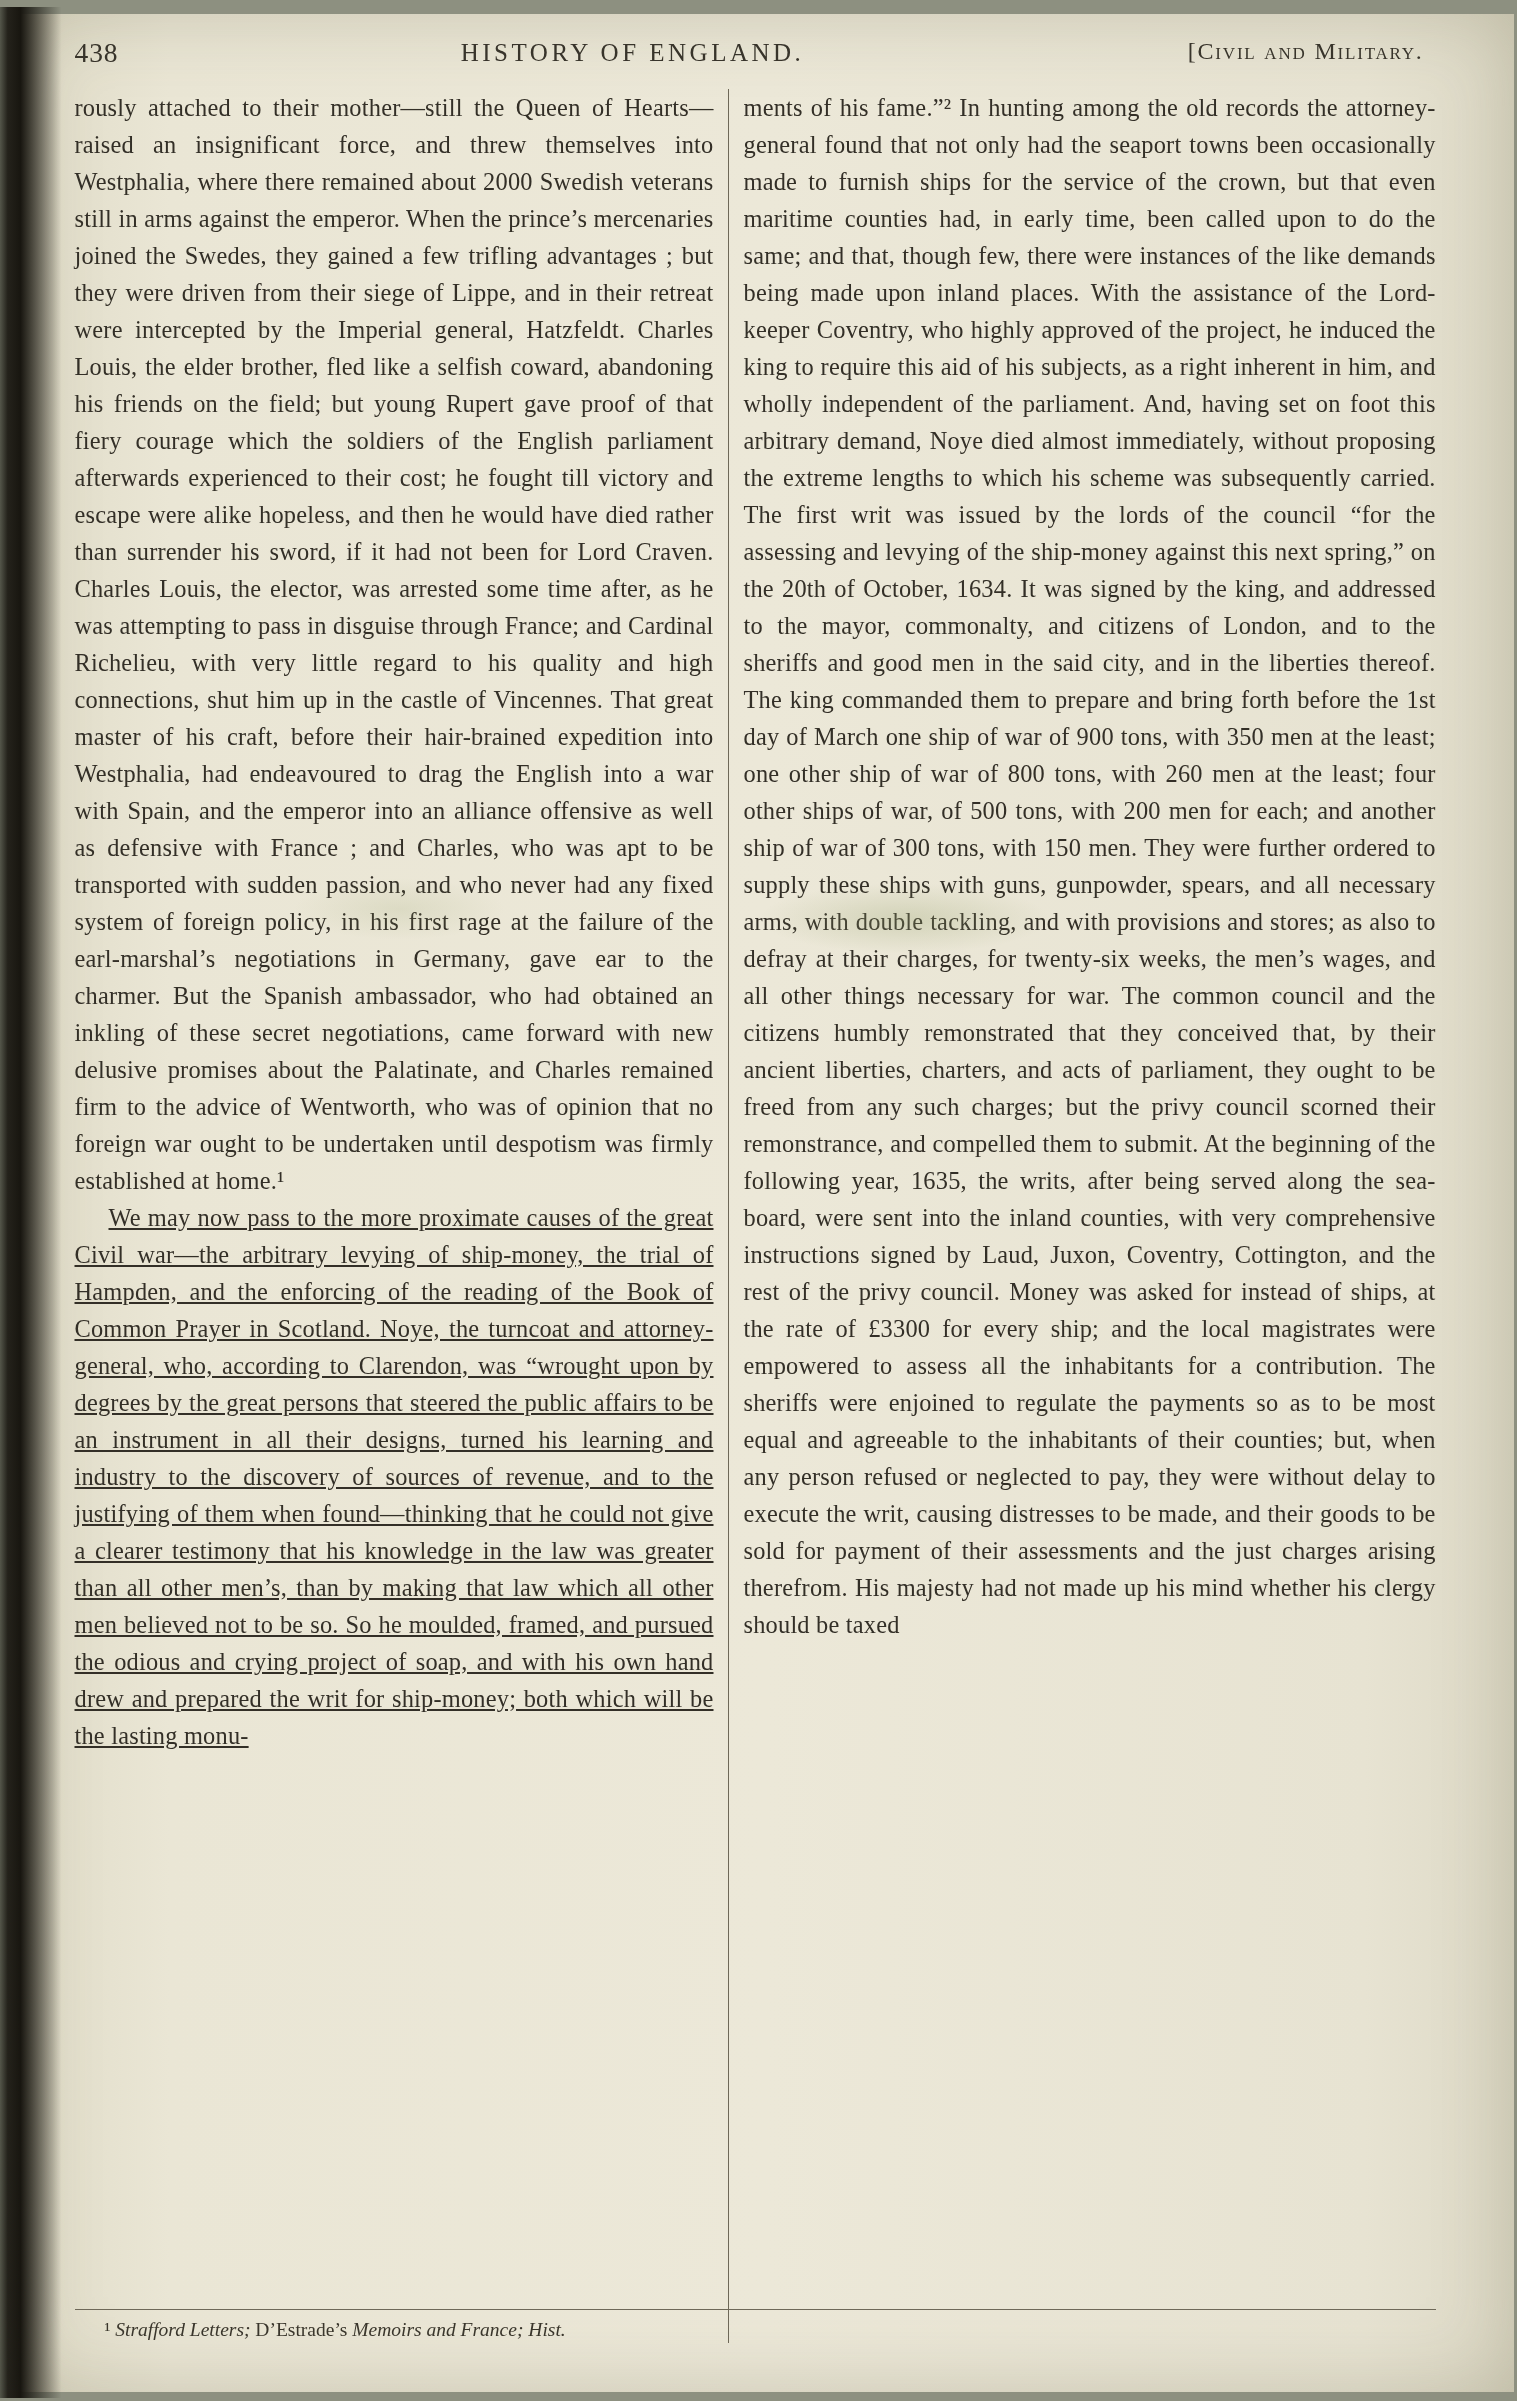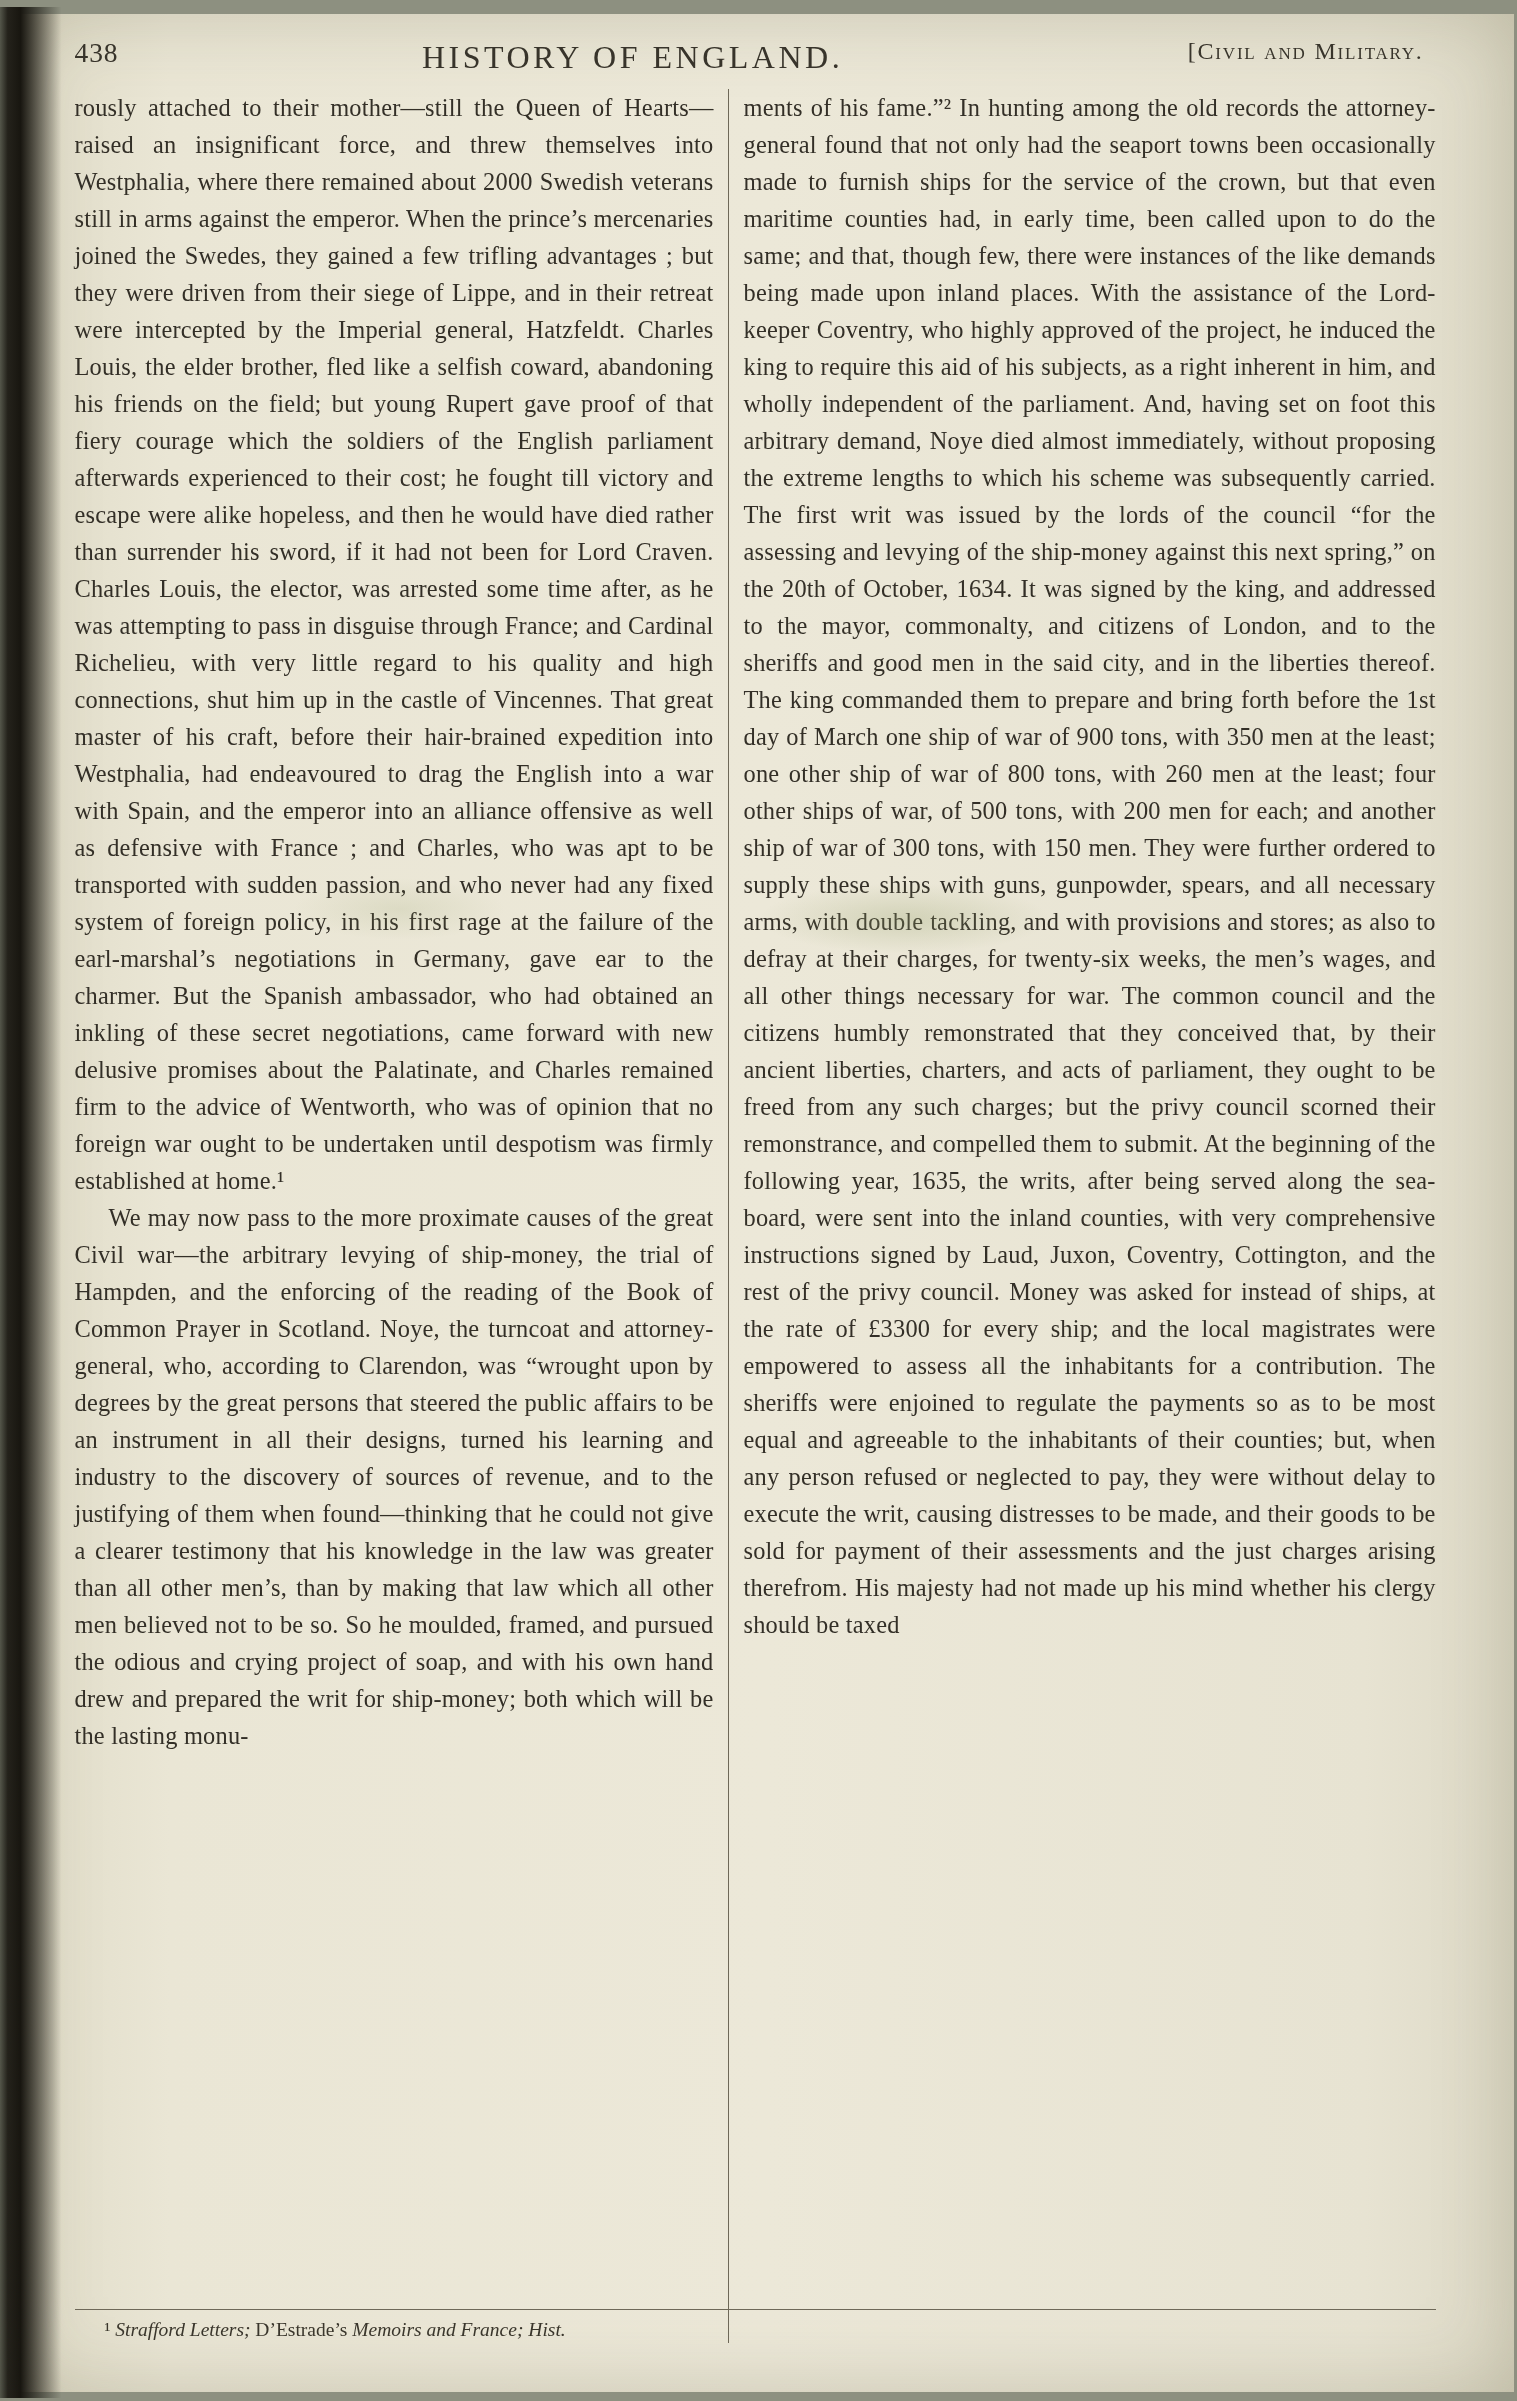--- a/index.html
+++ b/index.html
@@ -38,21 +38,21 @@
     margin-bottom:19.5px;
     color:#38342b;
   }
   .page-num {
     position:absolute; left:0; top:0;
     font-size:27.5px; letter-spacing:0.9px;
   }
   .running-title {
     position:absolute; left:41%; top:1.8px;
     transform:translateX(-50%);
-    font-size:32px; letter-spacing:3.5px;
+    font-size:25px; letter-spacing:3.5px;
     white-space:nowrap;
   }
   .section-label {
     position:absolute; right:12px; top:0.9px;
     font-size:24px;
     font-variant:small-caps;
     letter-spacing:1.8px;
     white-space:nowrap;
   }
 
@@ -64,21 +64,21 @@
     position:absolute; left:653px; top:0; bottom:0; width:0.9px;
     background:#6e6858;
   }
   .column p {
     font-size:24.4px;
     line-height:37px;
     text-align:justify;
     color:#332f27;
     letter-spacing:0.2px;
   }
-  .column p.indent { text-indent:34px; }
+  .column p.indent { text-indent:34px;text-decoration:underline; }
 
   .footnotes {
     margin-top:auto;
     border-top:0.9px solid #6e6858;
     display:flex;
     padding-top:6.2px;
     font-size:19.5px;
     line-height:27px;
     color:#3a362c;
   }

